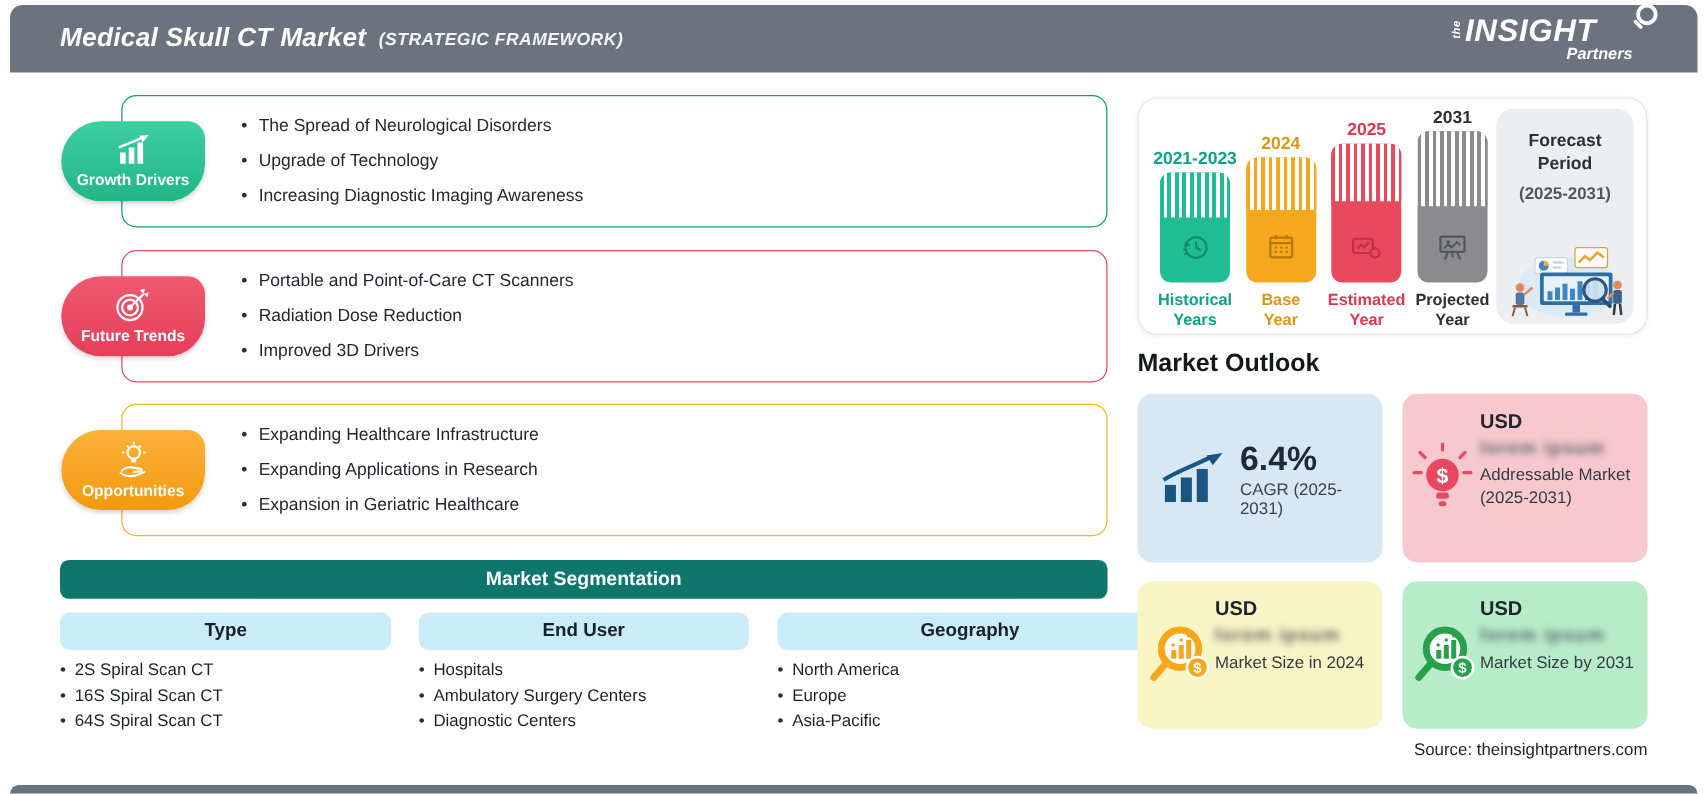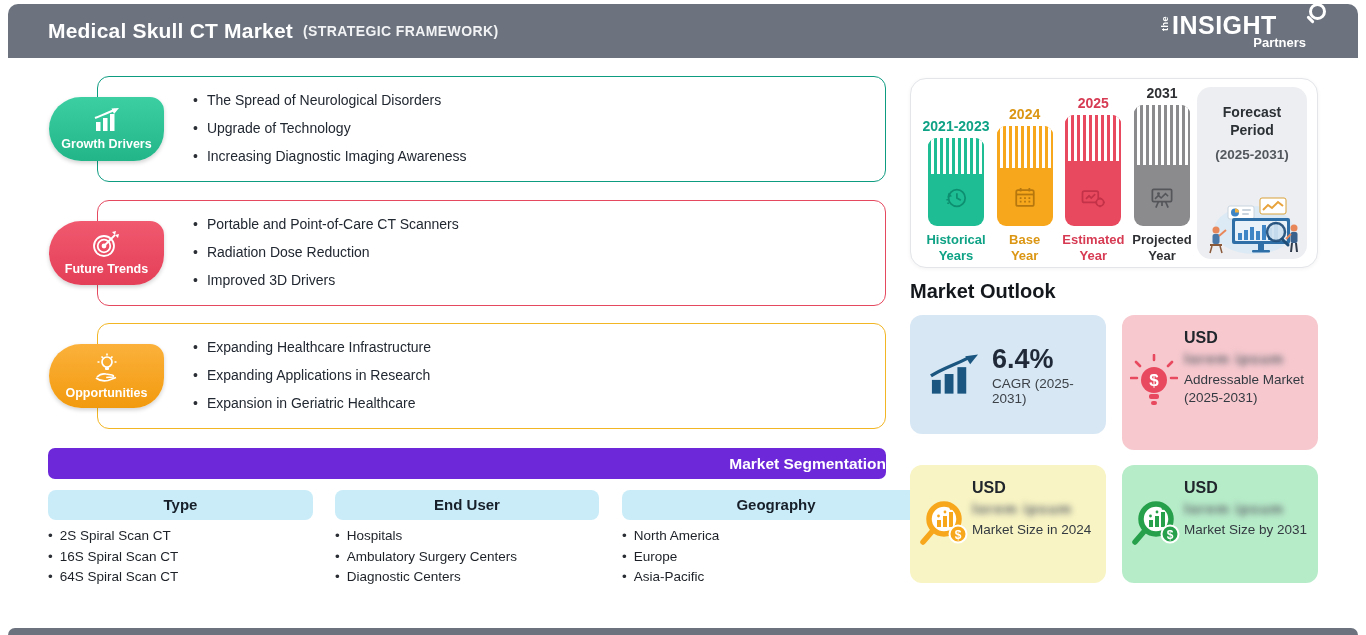--- a/index.html
+++ b/index.html
@@ -1,21 +1,21 @@
 <!DOCTYPE html>
 <html><head>
 <meta charset="utf-8">
 <style>
   * { margin:0; padding:0; box-sizing:border-box; }
   html,body { width:1366px; height:635px; background:#fff; font-family:"Liberation Sans", sans-serif; overflow:hidden; }
   body { position:relative; }
 
   
   .header { position:absolute; left:8px; top:4px; right:8px; height:54px; background:#6C737E;
-            border-radius:10px 10px 0 0; display:flex; align-items:center; padding:0 46px 0 40px; }
+            border-radius:10px 10px 0 0; display:flex; align-items:center; padding:0 46px 0 40px;font-style:italic; }
   .header-title { color:#fff; font-size:21px; font-weight:700; letter-spacing:.2px; }
   .header-subtitle { color:#f2f3f5; font-size:14px; font-weight:600; margin-left:10px; letter-spacing:.4px; }
   .logo { margin-left:auto; position:relative; color:#fff; width:152px; }
   .logo-row { display:flex; align-items:center; position:relative; }
   .logo-the { writing-mode:vertical-rl; transform:rotate(180deg); font-size:9px; font-weight:700; letter-spacing:.5px; margin-right:2px; margin-bottom:3px; }
   .logo-insight { font-size:25px; font-weight:800; letter-spacing:.5px; line-height:24px; }
   .logo-lens { position:absolute; right:-14px; top:-10px; width:17px; height:17px; border:3px solid #fff; border-radius:50%; }
   .logo-lens::after { content:""; position:absolute; left:-6px; bottom:-4px; width:9px; height:3px; background:#fff; transform:rotate(45deg); border-radius:2px; }
   .logo-partners { text-align:right; font-size:13px; font-weight:700; margin-top:-2px; padding-right:6px; }
 
@@ -29,22 +29,22 @@
            border-radius:32px 14px 30px 32px; display:flex; flex-direction:column; align-items:center; justify-content:center;
            color:#fff; box-shadow:0 2px 4px rgba(0,0,0,.18); }
   .badge.sec0 { background:linear-gradient(180deg,#3CCFA2,#22B588); }
   .badge.sec1 { background:linear-gradient(180deg,#F0596F,#E43F58); }
   .badge.sec2 { background:linear-gradient(180deg,#FBB13B,#F29A0E); }
   .badge-label { font-size:12.5px; font-weight:700; margin-top:3px; }
   .sec-list { list-style:none; padding:15px 10px 0 95px; }
   .sec-list li { font-size:14px; color:#222831; margin-bottom:11px; line-height:17px; }
   .sec-list li::before { content:"•"; color:#2b2f35; margin-right:9px; font-size:14px; }
 
-  .seg-bar { position:absolute; left:0; top:372px; width:838px; height:31px; background:#6d28d9; border-radius:7px;
-             color:#fff; font-size:15.5px; font-weight:700; text-align:right; line-height:31px; }
+  .seg-bar { position:absolute; left:0; top:372px; width:838px; height:31px; background:#0f766e; border-radius:7px;
+             color:#fff; font-size:15.5px; font-weight:700; text-align:center; line-height:31px; }
   .seg-head { position:absolute; top:414px; height:30px; background:#C9ECF8; border-radius:8px;
               font-size:15px; font-weight:700; color:#17202A; text-align:center; line-height:30px; }
   .seg-head.c0 { left:0;     width:265px; }
   .seg-head.c1 { left:287px; width:264px; }
   .seg-head.c2 { left:574px; width:308px; }
   .seg-list { position:absolute; top:450px; list-style:none; }
   .seg-list.c0 { left:0; }
   .seg-list.c1 { left:287px; }
   .seg-list.c2 { left:574px; }
   .seg-list li { font-size:13.5px; color:#1d2127; line-height:20.5px; }
@@ -72,21 +72,21 @@
 
   .forecast-panel { position:absolute; right:10px; top:8px; bottom:8px; width:110px; background:#EDEEF1;
                     border-radius:14px; text-align:center; padding-top:16px; }
   .forecast-title { font-size:14px; font-weight:700; color:#2C3136; line-height:18px; width:80px; margin:0 auto; }
   .forecast-range { font-size:13.5px; font-weight:600; color:#53585E; margin-top:8px; }
   .forecast-illustration { position:absolute; bottom:5px; left:50%; transform:translateX(-50%); }
 
   .outlook-title { margin-top:12px; font-size:20px; font-weight:700; color:#14181D; }
   .cards-grid { margin-top:12px; display:grid; grid-template-columns:196px 196px; gap:15px 16px; }
   .card { border-radius:12px; position:relative; }
-  .card.c0 { background:#D7E7F4; height:119px; display:flex; align-items:center; padding-left:18px; }
+  .card.c0 { background:#D7E7F4; height:135px; display:flex; align-items:center; padding-left:18px; }
   .card.c1 { background:#F7C9CF; height:135px; }
   .card.c2 { background:#F8F4C4; height:118px; }
   .card.c3 { background:#B7ECC9; height:118px; }
   .card-value { font-size:27px; font-weight:800; color:#1F2937; line-height:30px; }
   .card-value-label { font-size:13.5px; color:#3c4248; margin-top:2px; }
   .card-icon-left { position:absolute; left:8px; top:50%; transform:translateY(-50%); }
   .card-text { margin-left:62px; padding:14px 10px 10px 0; }
   .card-currency { font-size:16px; font-weight:800; color:#20262c; }
   .card-blurred { font-size:15px; font-weight:800; color:#60656c; filter:blur(3px); letter-spacing:1px; margin-top:3px; white-space:nowrap; }
   .card-label { font-size:13.5px; color:#343a41; line-height:18px; margin-top:4px; }
@@ -369,15 +369,16 @@
         <text x="40" y="42.5" text-anchor="middle" font-size="12" font-weight="bold" fill="#fff" font-family="Liberation Sans, sans-serif">$</text>
       </svg>
       <div class="card-text">
         <div class="card-currency">USD</div>
         <div class="card-blurred">lorem ipsum</div>
         <div class="card-label">Market Size by 2031</div>
       </div>
     </div>
   </div>
 
+  <div class="source-line">Source: theinsightpartners.com</div>
 </div>
 
 <div class="bottom-strip"></div>
 
 </body></html>

